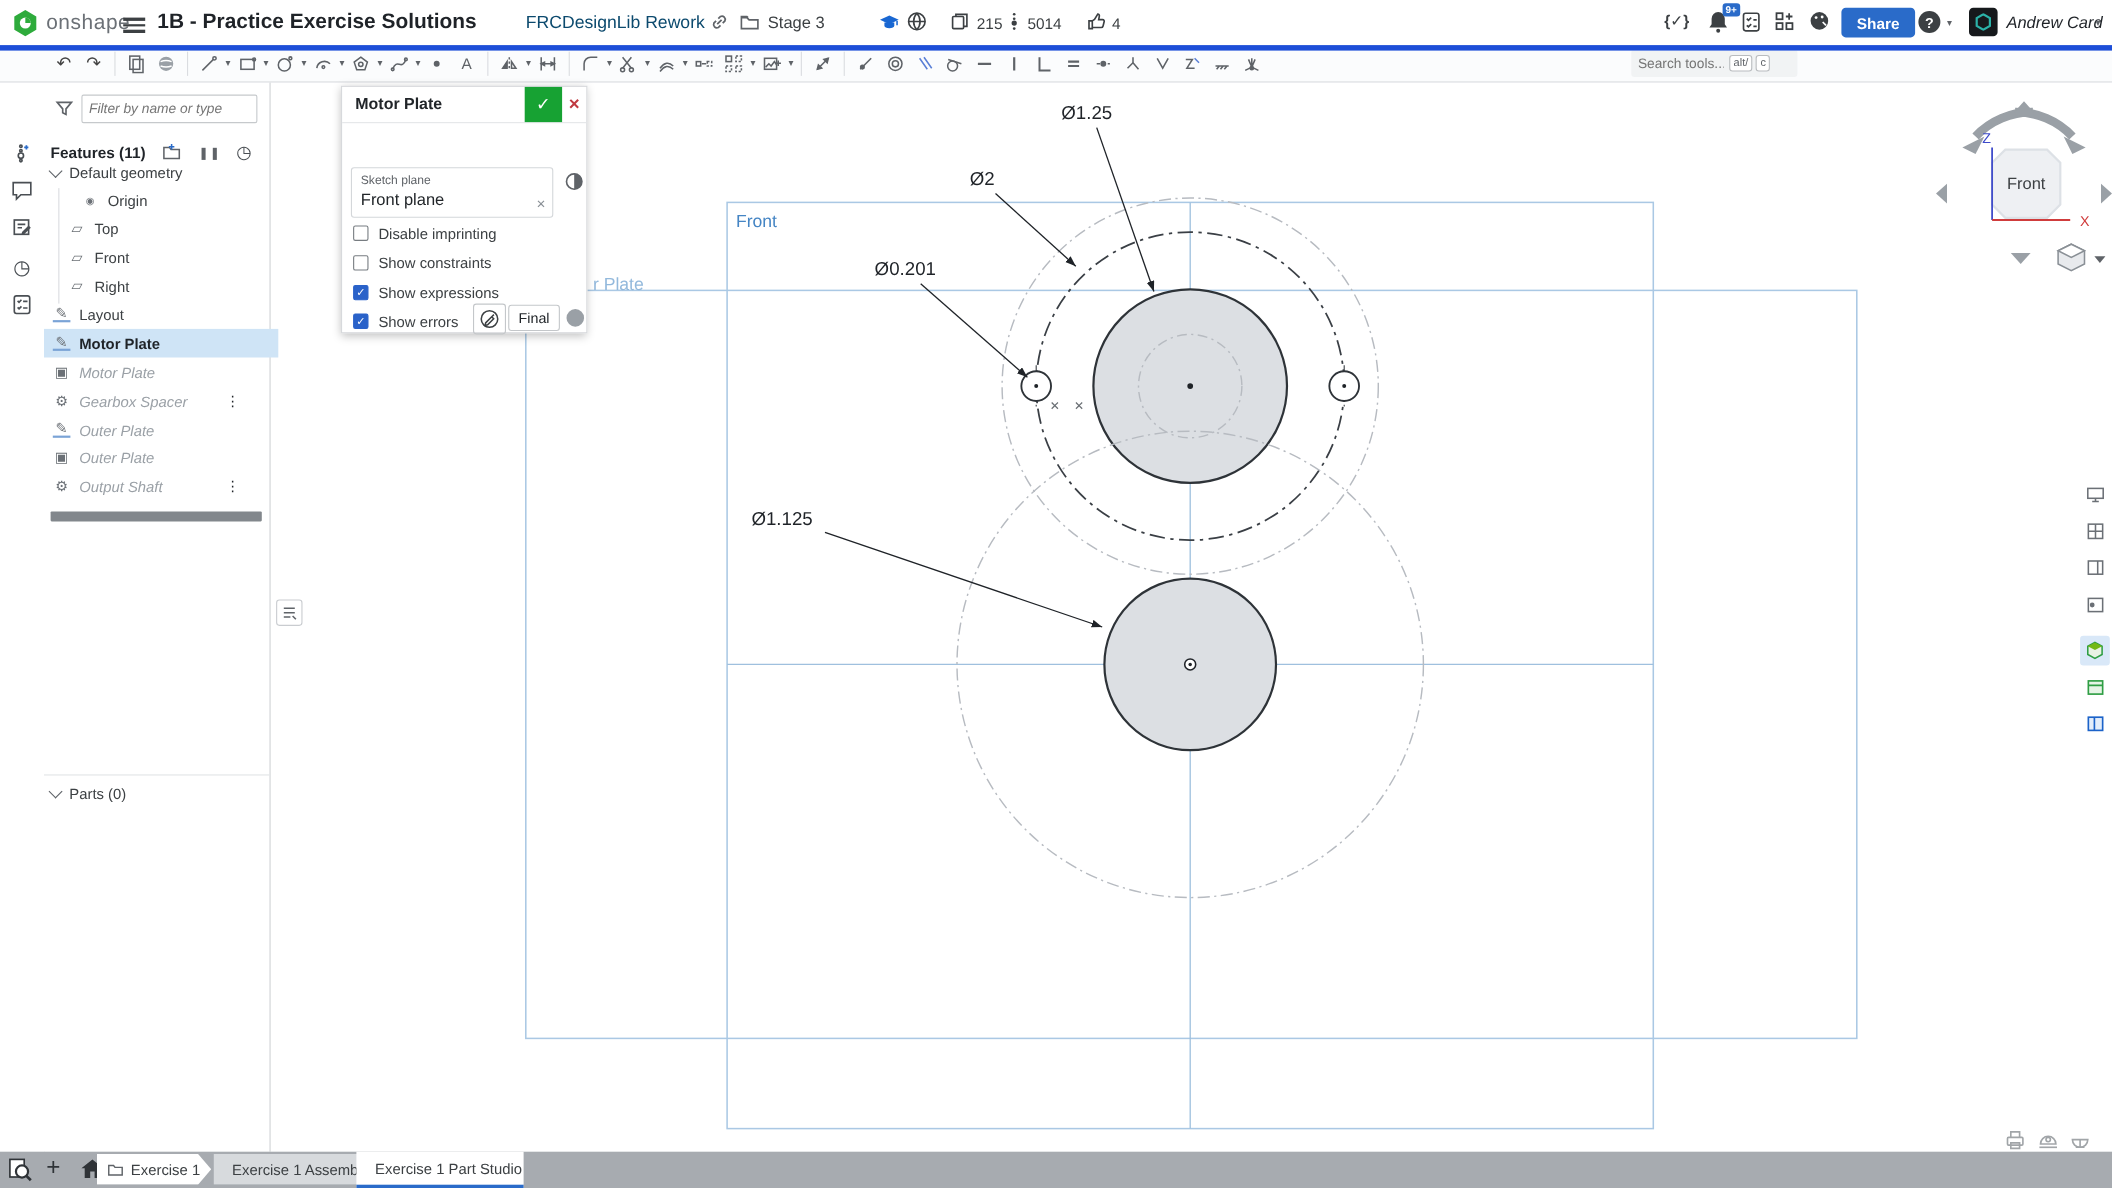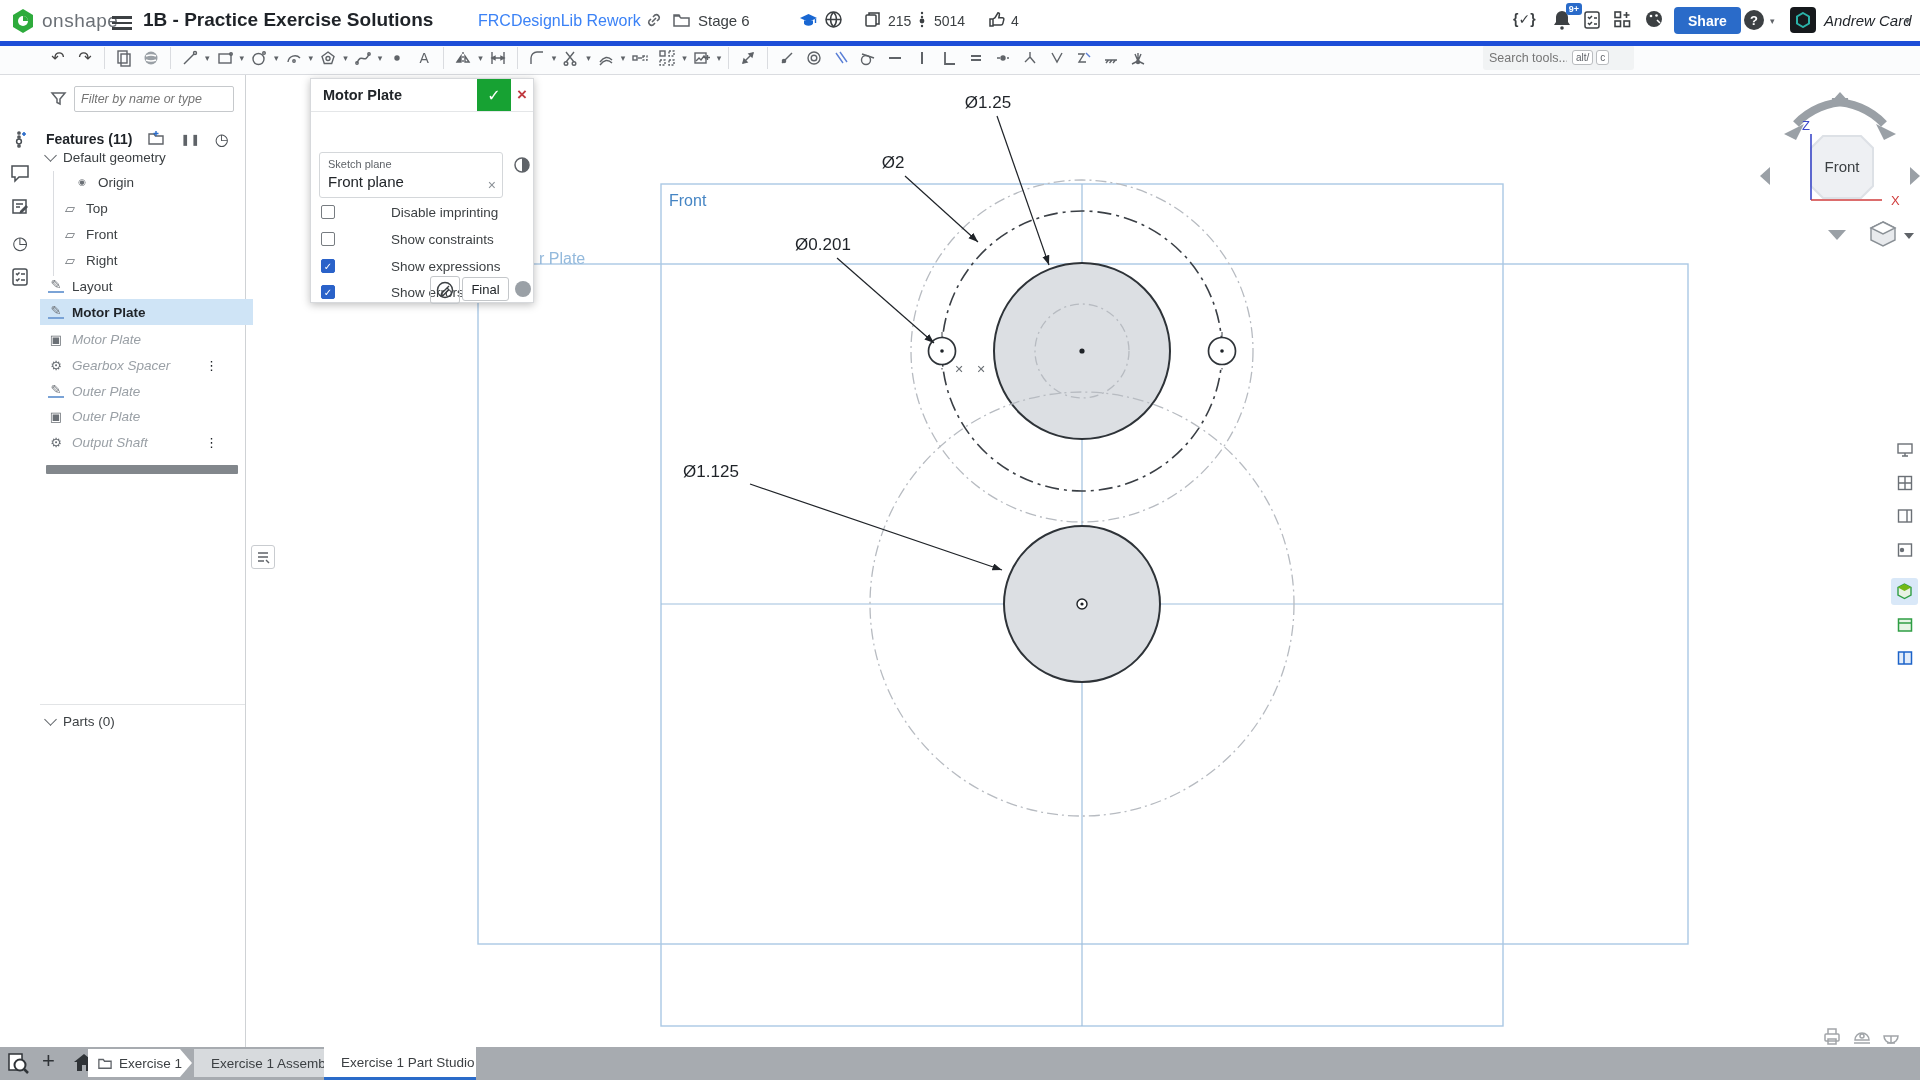--- a/index.html
+++ b/index.html
@@ -44,21 +44,21 @@
   #dialog{position:absolute;left:310px;top:78px;width:222px;background:#fff;border:1px solid #d7d9dc;box-shadow:0 2px 8px rgba(0,0,0,.25);z-index:40;}
   #dlg-head{height:32px;display:flex;align-items:center;border-bottom:1px solid #e4e6e8;}
   #dlg-title{font-size:14.5px;font-weight:700;margin-left:12px;flex:1;}
   #dlg-ok{width:34px;height:32px;background:#17a233;color:#fff;display:flex;align-items:center;justify-content:center;font-size:16px;cursor:pointer;}
   #dlg-x{width:22px;height:32px;color:#c03a41;font-size:17px;font-weight:700;display:flex;align-items:center;justify-content:center;cursor:pointer;}
   #dlg-field{position:absolute;left:8px;top:40px;width:184px;height:46px;border:1px solid #d4d7da;border-radius:3px;box-sizing:border-box;padding:5px 8px;}
   #dlg-field .flab{font-size:11px;color:#5f6368;}
   #dlg-field .fval{font-size:15px;color:#212529;margin-top:3px;}
   #dlg-field .fclear{position:absolute;right:6px;top:24px;color:#8a9096;font-size:14px;cursor:pointer;}
   #moon-btn{position:absolute;left:200px;top:42px;width:22px;height:22px;display:flex;align-items:center;justify-content:center;cursor:pointer;}
-  .optrow{position:absolute;left:10px;display:flex;align-items:center;height:20px;gap:47px;}
+  .optrow{position:absolute;left:10px;display:flex;align-items:center;height:20px;}
   .cb{width:14px;height:14px;border:1.5px solid #777c81;border-radius:2px;box-sizing:border-box;margin-right:9px;display:flex;align-items:center;justify-content:center;}
   .cb.on{background:#2a62c9;border-color:#2a62c9;color:#fff;font-size:10px;}
   .optlab{font-size:13.5px;color:#3c4043;}
   #dlg-pencil{position:absolute;left:119px;top:197px;width:28px;height:26px;border:1px solid #c4c7ca;border-radius:3px;display:flex;align-items:center;justify-content:center;cursor:pointer;}
   #dlg-final{position:absolute;left:151px;top:198px;width:47px;height:24px;border:1px solid #c4c7ca;border-radius:3px;background:#fff;font-size:13px;color:#212529;display:flex;align-items:center;justify-content:center;cursor:pointer;font-family:inherit;}
   #dlg-help{position:absolute;left:204px;top:202px;width:16px;height:16px;border-radius:50%;background:#9aa0a6;color:#fff;font-size:11px;font-weight:700;display:flex;align-items:center;justify-content:center;}
   
   #canvas{position:absolute;left:245px;top:74px;width:1675px;height:973px;background:#fff;z-index:1;}
   #panel-toggle{position:absolute;left:251px;top:545px;width:22px;height:22px;background:#fff;border:1px solid #c9ccd0;border-radius:3px;z-index:15;display:flex;align-items:center;justify-content:center;}
   
@@ -89,32 +89,32 @@
           <path d="M13 8 A5 5 0 0 1 18 13 L13 13 Z" fill="#2eab3c"></path>
         </svg>
       <span style="font-size:19px;color:#6b7076;margin-left:6px;letter-spacing:.5px;">onshape</span>
     </div>
     <div class="abs" style="left:112px;top:13px;width:20px;">
       <div style="height:2.5px;background:#3c4043;margin:3px 0;"></div>
         <div style="height:2.5px;background:#3c4043;margin:3px 0;"></div>
         <div style="height:2.5px;background:#3c4043;margin:3px 0;"></div>
     </div>
     <span class="abs" style="left:143px;top:9px;font-size:19px;font-weight:700;color:#1f2328;">1B - Practice Exercise Solutions</span>
-    <span class="abs" style="left:478px;top:12px;font-size:16px;color:#3b82f6;">FRCDesignLib Rework</span>
+    <span class="abs" style="left:478px;top:12px;font-size:16px;color:#0c4a6e;">FRCDesignLib Rework</span>
     <span class="abs tb-ic" style="left:645px;top:11px;">
       <svg width="18" height="18" viewBox="0 0 18 18" stroke="#5f6368" fill="none" stroke-width="1.6">
           <path d="M7 11 L11 7 M6 8 L4 10 a3 3 0 0 0 4 4 l2-2 M12 10 l2-2 a3 3 0 0 0 -4-4 L8 6"></path>
         </svg>
     </span>
     <span class="abs tb-ic" style="left:672px;top:11px;">
       <svg width="19" height="18" viewBox="0 0 19 18" stroke="#5f6368" fill="none" stroke-width="1.5">
           <path d="M2 5 h5 l2 2 h8 v8 h-15 z M2 5 v-1 h5 l1 1"></path>
         </svg>
     </span>
-    <span class="abs" style="left:698px;top:12px;font-size:15px;color:#3c4043;">Stage 6</span>
+    <span class="abs" style="left:698px;top:12px;font-size:15px;color:#3c4043;">Stage 3</span>
     <span class="abs tb-ic" style="left:798px;top:10px;">
       <svg width="21" height="20" viewBox="0 0 21 20">
           <path d="M10.5 4 L19 8 L10.5 12 L2 8 Z" fill="#1967d2"></path>
           <path d="M6 10.5 v3 c0 1.2 2 2.2 4.5 2.2 s4.5-1 4.5-2.2 v-3" fill="#1967d2"></path>
           <path d="M17.5 9 v4" stroke="#1967d2" stroke-width="1.4" fill="none"></path>
         </svg>
     </span>
     <span class="abs tb-ic" style="left:824px;top:10px;">
       <svg width="19" height="19" viewBox="0 0 19 19" stroke="#3c4043" fill="none" stroke-width="1.5">
           <circle cx="9.5" cy="9.5" r="7.5"></circle>

